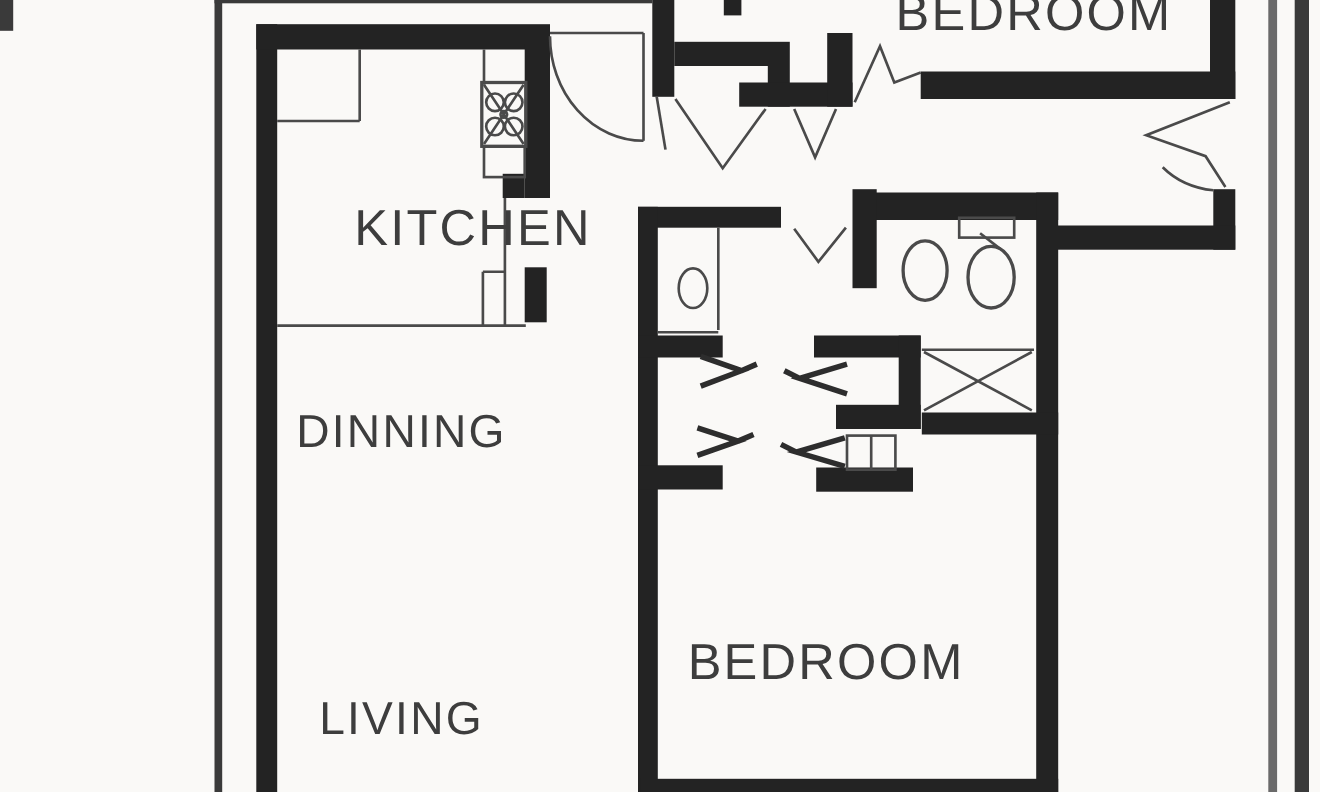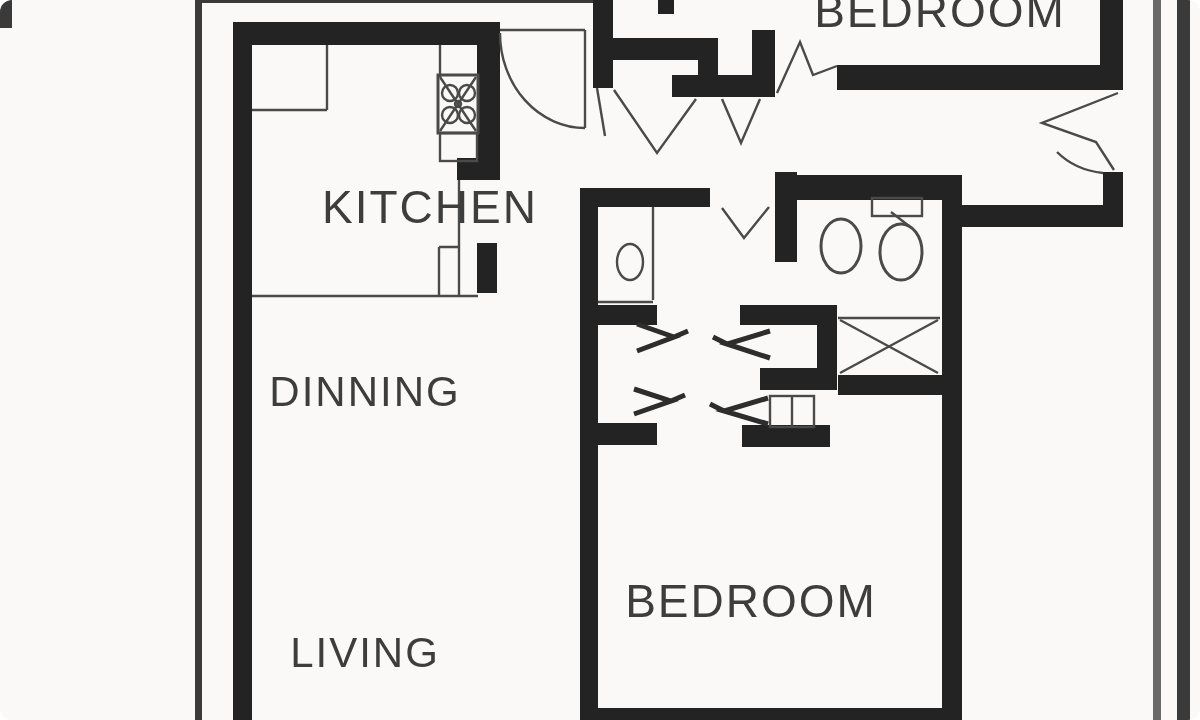--- a/index.html
+++ b/index.html
@@ -2,21 +2,20 @@
 <html style="--paper: #faf9f7; --wall: #232323; --thin: #4a4a4a; --arrow: #2d2d2d; --label: #3d3d3d; --pageline: #3a3a3a; --pageline_light: #6a6a6a;"><head>
 <meta charset="utf-8">
 <style>
   html,body{margin:0;padding:0;background:#ffffff;}
   .stage{
     position:relative;
     width:1200px;height:720px;
     background:var(--paper,#faf9f7);
     overflow:hidden;
     font-family:"Liberation Sans",sans-serif;
-    border-radius:12px;
   }
   svg{display:block}
   .wall-rect{fill:var(--wall,#232323);}
   .pageline{fill:var(--pageline,#3a3a3a);}
   .thin{stroke:var(--thin,#4a4a4a);stroke-width:3;fill:none;}
   .thin-lt{stroke:var(--thin,#4a4a4a);stroke-width:2.4;fill:none;}
   .arrow{stroke:var(--arrow,#2d2d2d);stroke-width:5;fill:none;}
   .room-label{
     font-family:"Liberation Sans",sans-serif;
     fill:var(--label,#3d3d3d);

